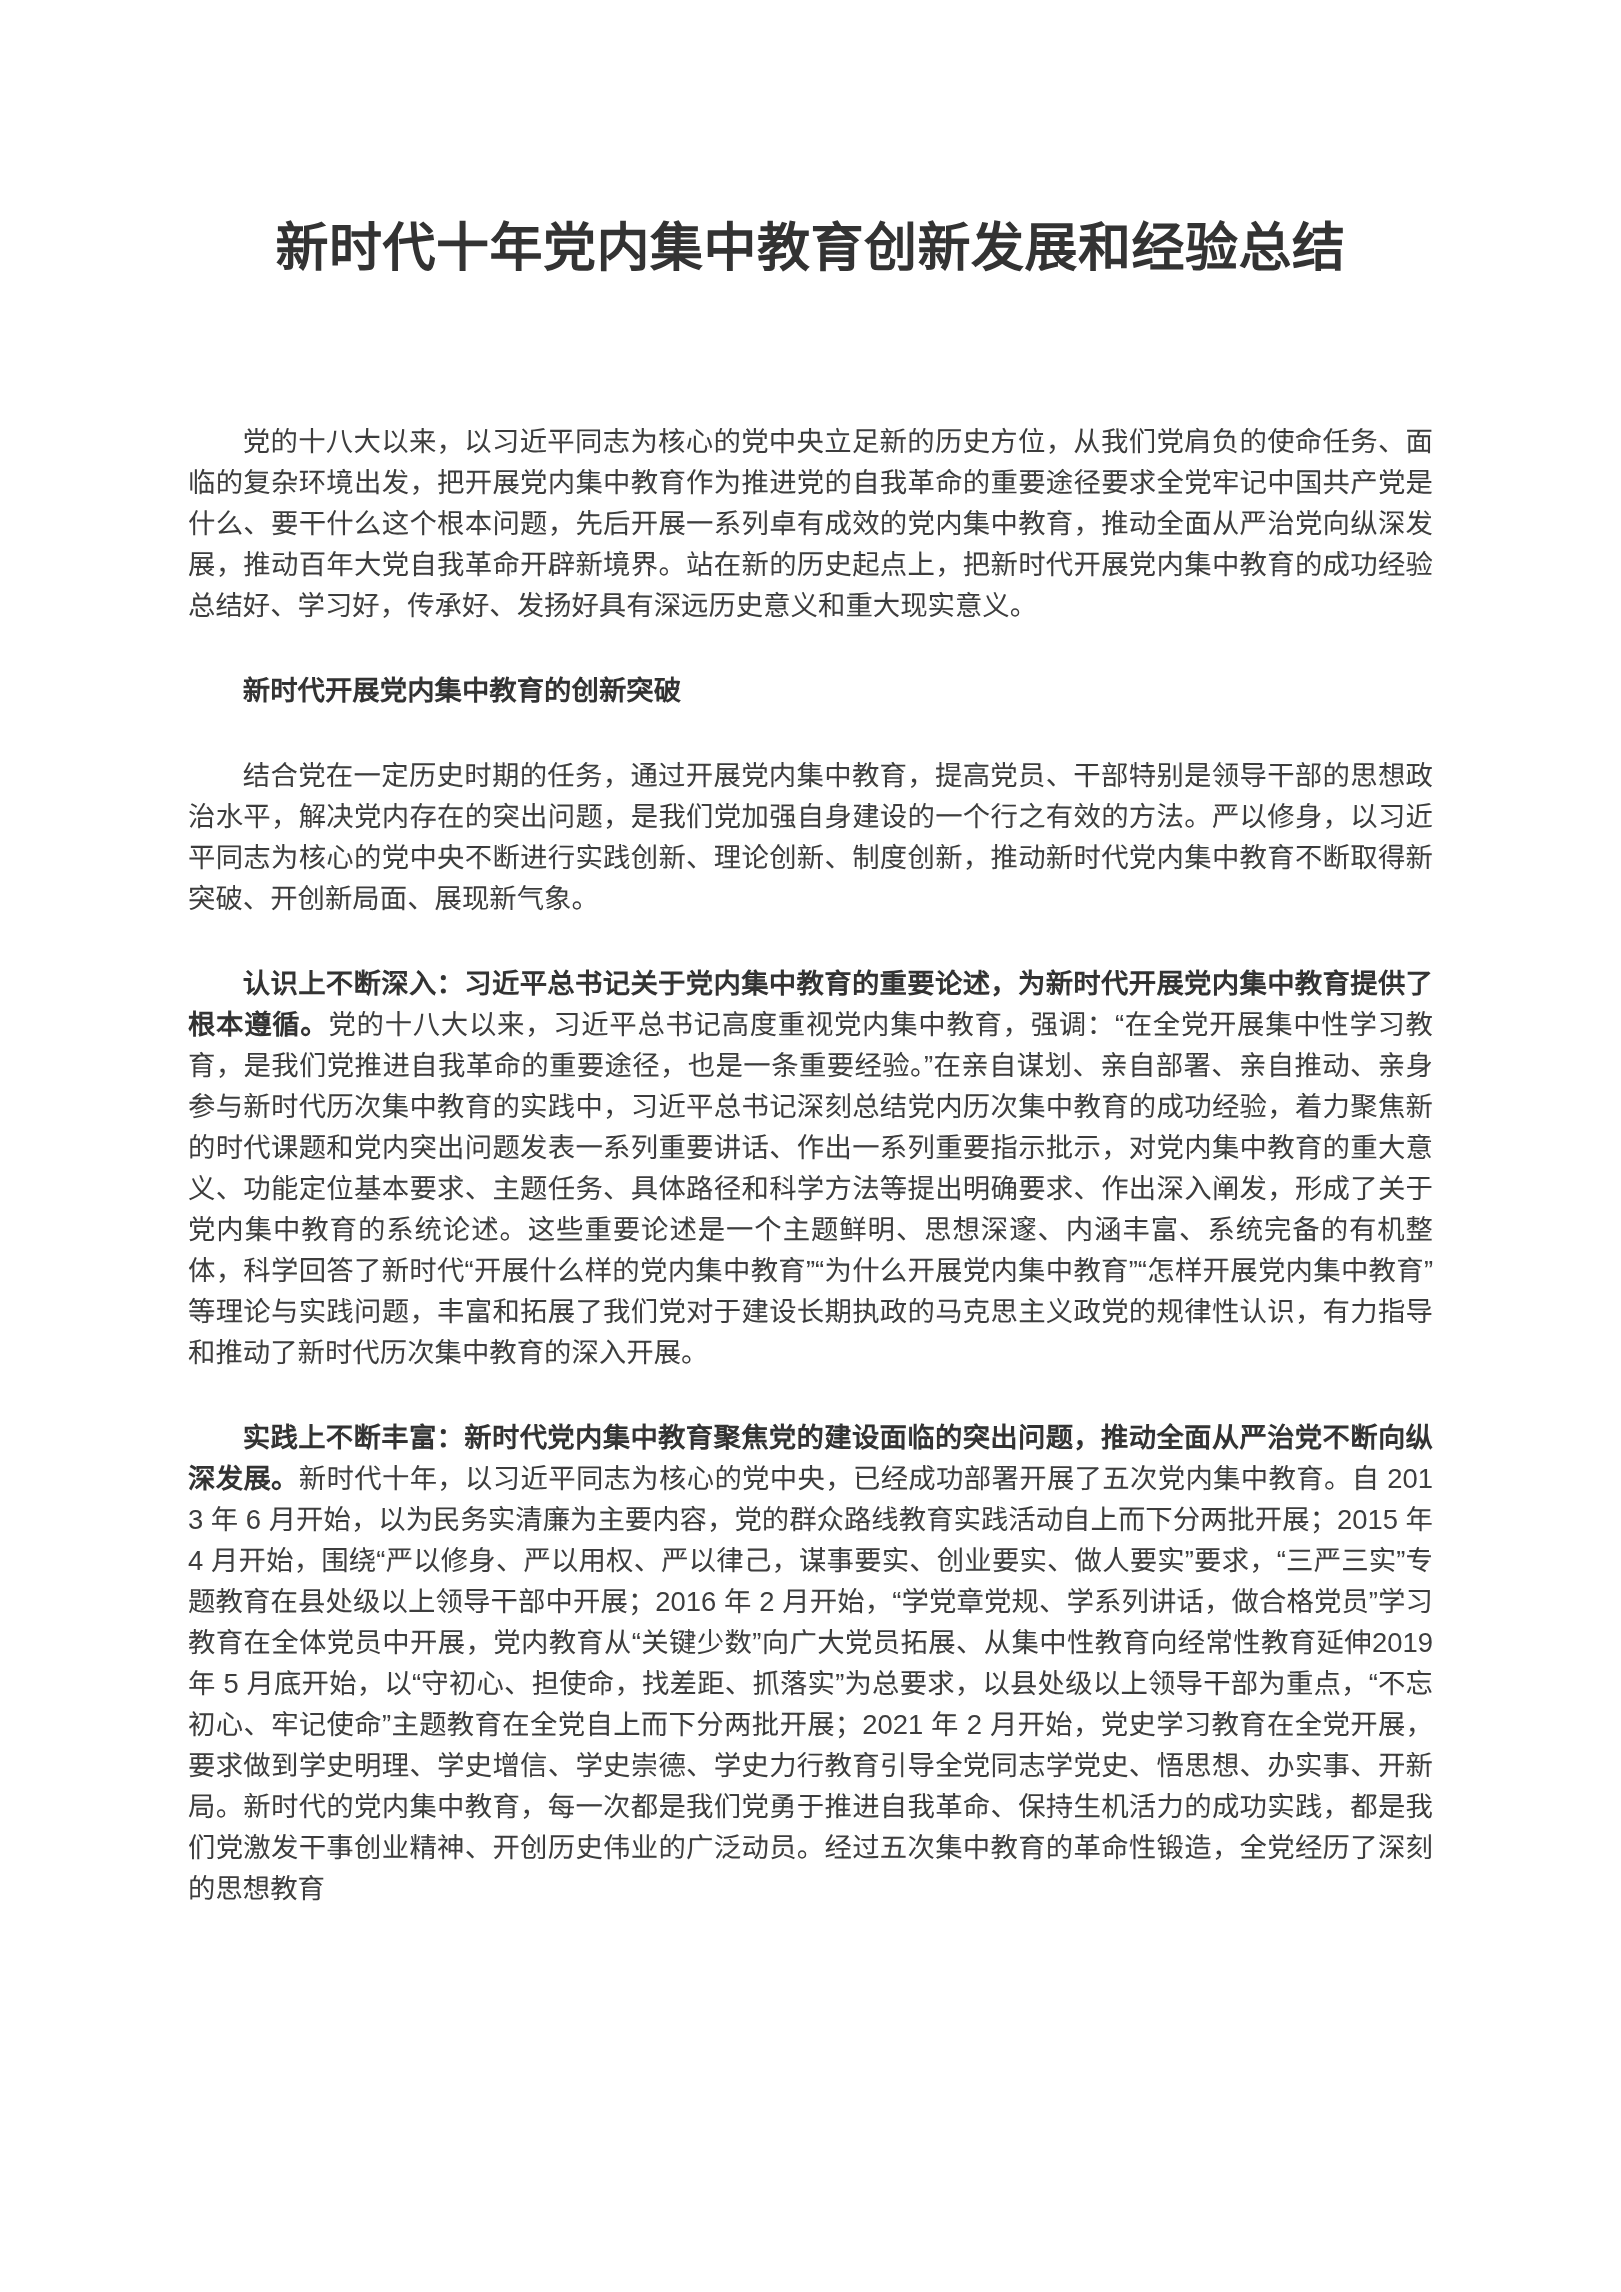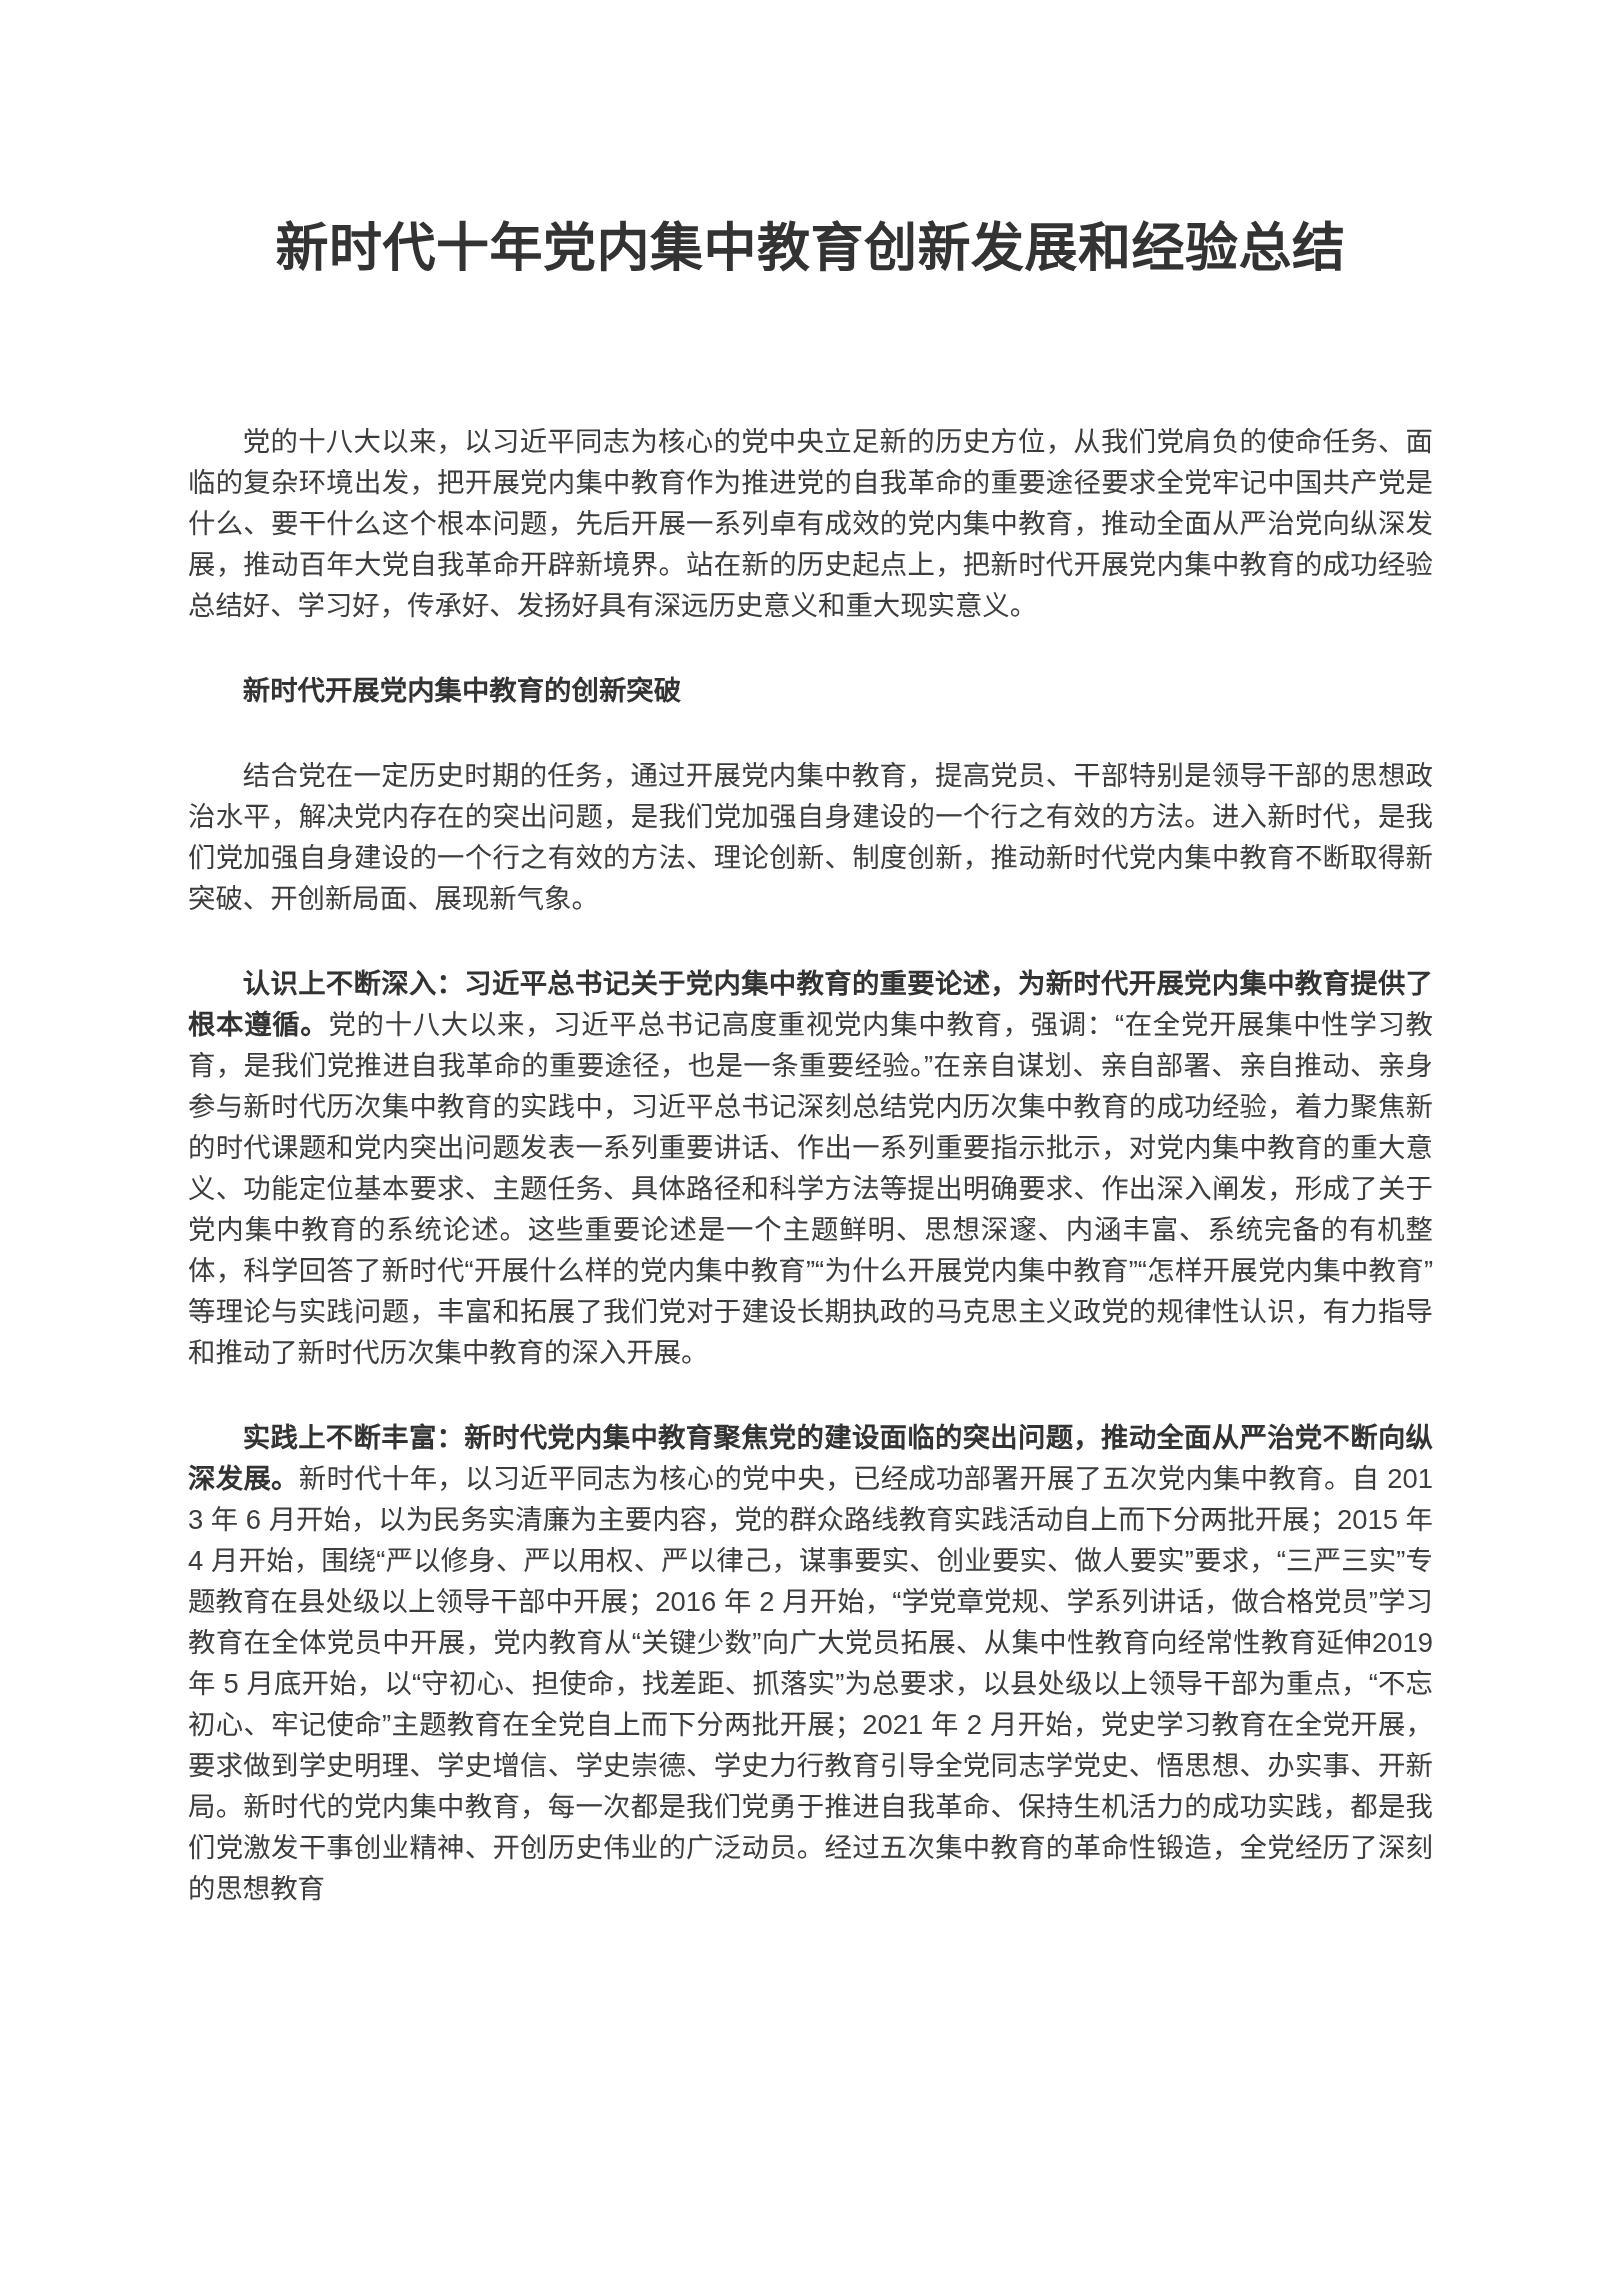--- a/index.html
+++ b/index.html
@@ -53,20 +53,20 @@
 <body>
 
 <div class="page">
 
   <h1 class="doc-title">新时代十年党内集中教育创新发展和经验总结</h1>
 
   <p class="body-para"><span>党的十八大以来，以习近平同志为核心的党中央立足新的历史方位，从我们党肩负的使命任务、面临的复杂环境出发，把开展党内集中教育作为推进党的自我革命的重要途径要求全党牢记中国共产党是什么、要干什么这个根本问题，先后开展一系列卓有成效的党内集中教育，推动全面从严治党向纵深发展，推动百年大党自我革命开辟新境界。站在新的历史起点上，把新时代开展党内集中教育的成功经验总结好、学习好，传承好、发扬好具有深远历史意义和重大现实意义。</span></p>
 
   <h2 class="section-heading">新时代开展党内集中教育的创新突破</h2>
 
-  <p class="body-para"><span>结合党在一定历史时期的任务，通过开展党内集中教育，提高党员、干部特别是领导干部的思想政治水平，解决党内存在的突出问题，是我们党加强自身建设的一个行之有效的方法。进入新时代，是我们党加强自身建设的一个行之有效的方法、理论创新、制度创新，推动新时代党内集中教育不断取得新突破、开创新局面、展现新气象。</span></p>
+  <p class="body-para"><span>结合党在一定历史时期的任务，通过开展党内集中教育，提高党员、干部特别是领导干部的思想政治水平，解决党内存在的突出问题，是我们党加强自身建设的一个行之有效的方法。严以修身，以习近平同志为核心的党中央不断进行实践创新、理论创新、制度创新，推动新时代党内集中教育不断取得新突破、开创新局面、展现新气象。</span></p>
 
   <p class="body-para"><span class="para-lead">认识上不断深入：习近平总书记关于党内集中教育的重要论述，为新时代开展党内集中教育提供了根本遵循。</span><span>党的十八大以来，习近平总书记高度重视党内集中教育，强调：“在全党开展集中性学习教育，是我们党推进自我革命的重要途径，也是一条重要经验。”在亲自谋划、亲自部署、亲自推动、亲身参与新时代历次集中教育的实践中，习近平总书记深刻总结党内历次集中教育的成功经验，着力聚焦新的时代课题和党内突出问题发表一系列重要讲话、作出一系列重要指示批示，对党内集中教育的重大意义、功能定位基本要求、主题任务、具体路径和科学方法等提出明确要求、作出深入阐发，形成了关于党内集中教育的系统论述。这些重要论述是一个主题鲜明、思想深邃、内涵丰富、系统完备的有机整体，科学回答了新时代“开展什么样的党内集中教育”“为什么开展党内集中教育”“怎样开展党内集中教育”等理论与实践问题，丰富和拓展了我们党对于建设长期执政的马克思主义政党的规律性认识，有力指导和推动了新时代历次集中教育的深入开展。</span></p>
 
   <p class="body-para"><span class="para-lead">实践上不断丰富：新时代党内集中教育聚焦党的建设面临的突出问题，推动全面从严治党不断向纵深发展。</span><span>新时代十年，以习近平同志为核心的党中央，已经成功部署开展了五次党内集中教育。自 2013 年 6 月开始，以为民务实清廉为主要内容，党的群众路线教育实践活动自上而下分两批开展；2015 年 4 月开始，围绕“严以修身、严以用权、严以律己，谋事要实、创业要实、做人要实”要求，“三严三实”专题教育在县处级以上领导干部中开展；2016 年 2 月开始，“学党章党规、学系列讲话，做合格党员”学习教育在全体党员中开展，党内教育从“关键少数”向广大党员拓展、从集中性教育向经常性教育延伸2019 年 5 月底开始，以“守初心、担使命，找差距、抓落实”为总要求，以县处级以上领导干部为重点，“不忘初心、牢记使命”主题教育在全党自上而下分两批开展；2021 年 2 月开始，党史学习教育在全党开展，要求做到学史明理、学史增信、学史崇德、学史力行教育引导全党同志学党史、悟思想、办实事、开新局。新时代的党内集中教育，每一次都是我们党勇于推进自我革命、保持生机活力的成功实践，都是我们党激发干事创业精神、开创历史伟业的广泛动员。经过五次集中教育的革命性锻造，全党经历了深刻的思想教育</span></p>
 
 </div>
 
 
 </body></html>

